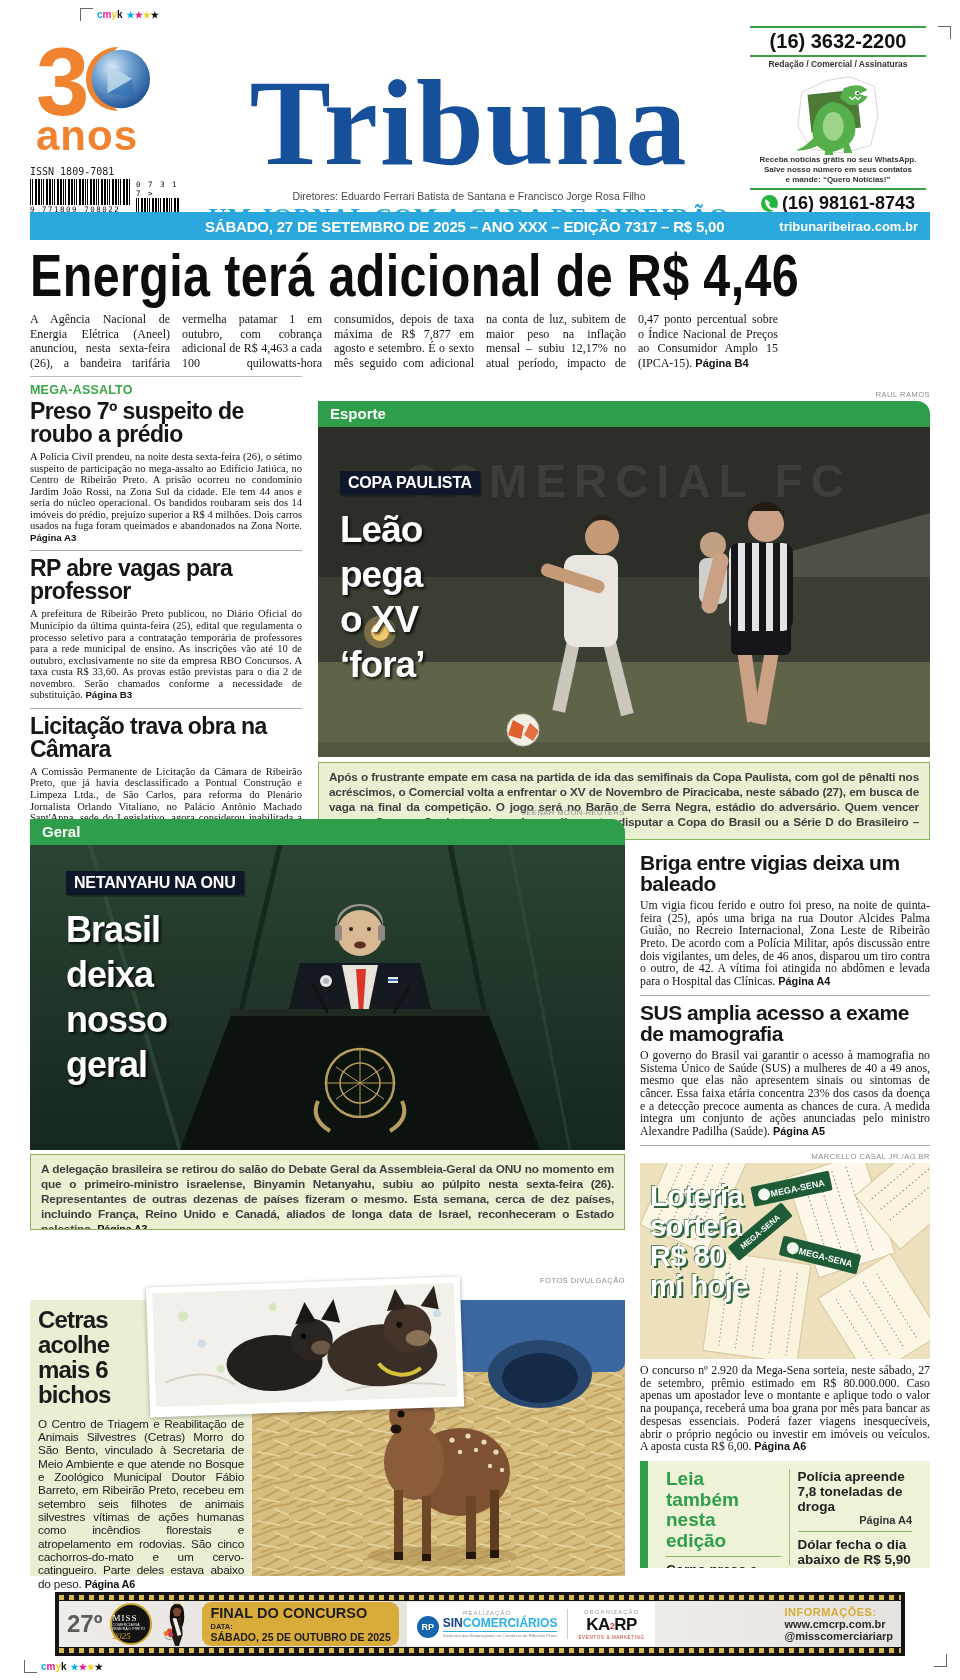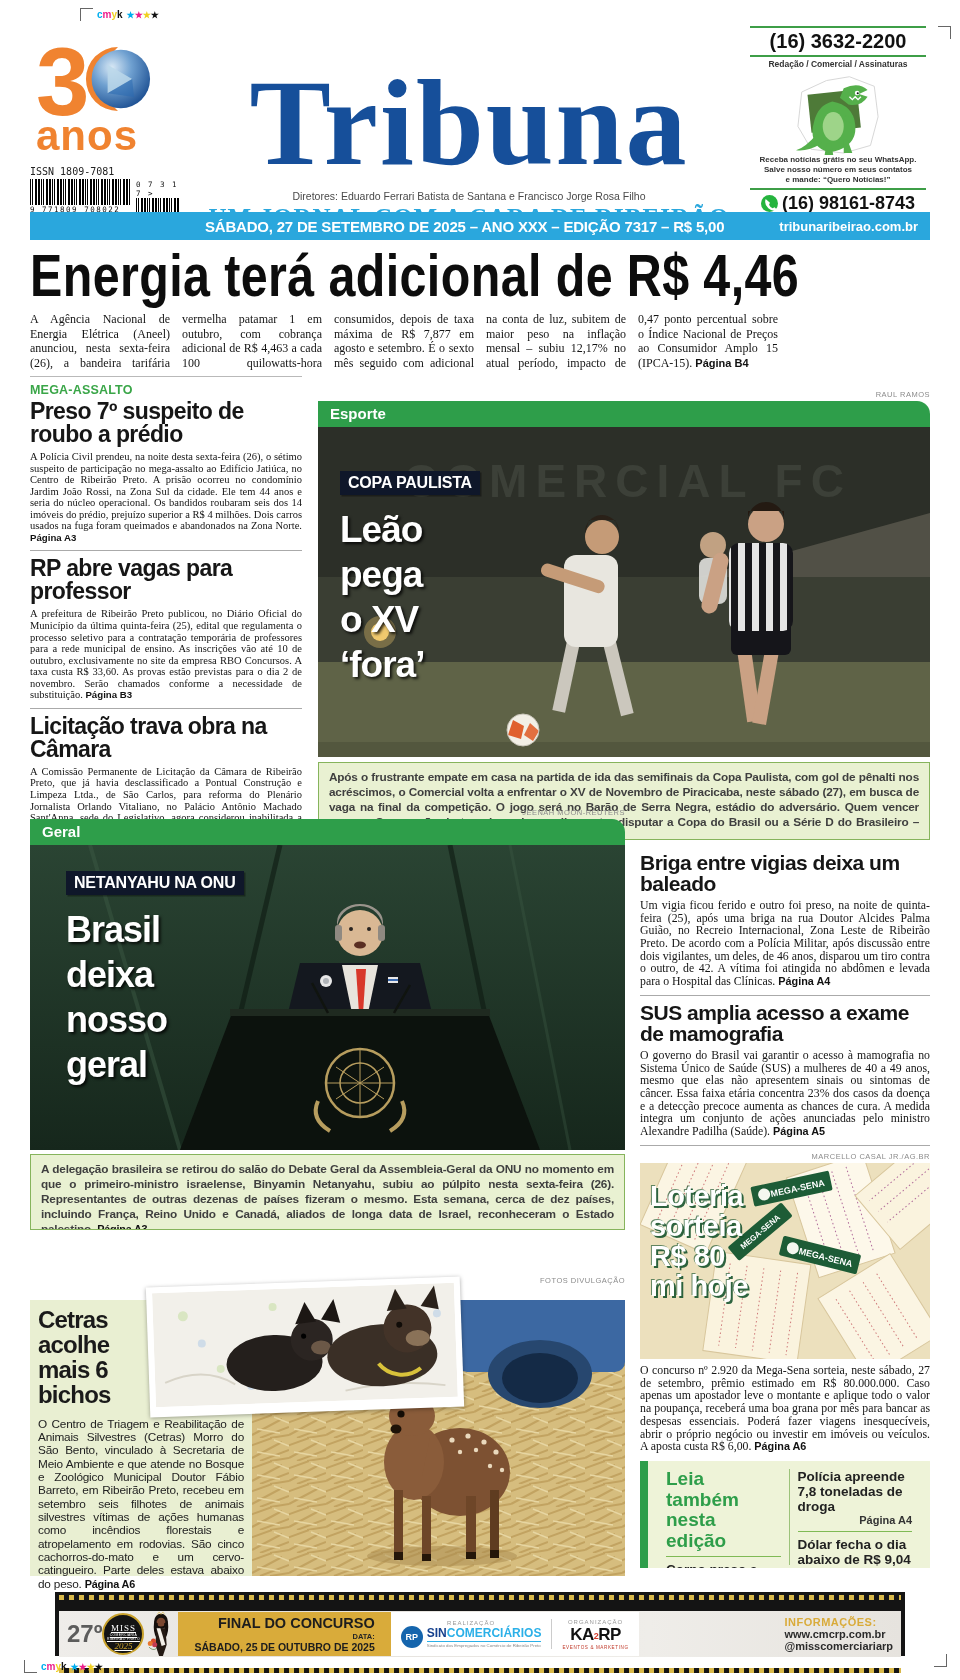--- a/index.html
+++ b/index.html
@@ -101,28 +101,28 @@
   #cetras-box{background:#e9efd2;width:222px;height:276px;padding:8px;box-sizing:border-box;}
   #cetras-head{font-family:"Liberation Sans",sans-serif;font-weight:700;font-size:24px;line-height:1.04;
                color:#1a1a1a;letter-spacing:-.8px;width:106px;}
   #cetras-body{font-family:"Liberation Sans",sans-serif;font-size:11.8px;line-height:1.13;
                text-align:justify;color:#222;letter-spacing:-.2px;margin-top:10px;}
   #polaroid{background:#fff;padding:6px;box-shadow:0 1px 4px rgba(0,0,0,.35);transform:rotate(-2deg);}
   
   #footer-ad{background:#141414;padding:3px 4px;box-sizing:border-box;height:64px;}
   .film{height:5px;background:repeating-linear-gradient(90deg,#d8b84a 0 5px,#141414 5px 10px);}
   #ad-mid{height:46px;background:linear-gradient(90deg,#efedea,#e4e1dc 30%,#efede9 70%,#e6e3de);
-          display:flex;align-items:center;gap:0;padding:0 8px;margin:11px 0;}
+          display:flex;align-items:center;gap:8px;padding:0 8px;margin:1px 0;}
   #ad-num{font-family:"Liberation Sans",sans-serif;font-weight:700;font-size:24px;color:#5c5c5c;}
-  #ad-logo{width:42px;height:42px;border-radius:50%;background:#141414;color:#fff;text-align:center;
-           border:2px solid #c9a22c;box-sizing:border-box;flex:0 0 auto;text-decoration:underline;}
+  #ad-logo{width:42px;height:42px;border-radius:50%;background:#141414;color:#fff;
+           border:2px solid #c9a22c;box-sizing:border-box;flex:0 0 auto;}
   #ad-logo .t1{font-family:"Liberation Serif",serif;font-size:9px;letter-spacing:1px;margin-top:8px;}
   #ad-logo .t2{font-size:3.4px;font-family:"Liberation Sans",sans-serif;letter-spacing:.3px;}
   #ad-logo .t3{font-family:"Liberation Serif",serif;font-style:italic;font-size:9px;color:#c9a22c;}
-  #ad-gold{background:#d9ab3a;text-align:right;padding:3px 16px;font-family:"Liberation Sans",sans-serif;}
+  #ad-gold{background:#d9ab3a;text-align:left;padding:3px 8px;font-family:"Liberation Sans",sans-serif;border-radius:9px;}
   #ad-gold .g1{font-weight:700;font-size:14.5px;color:#1d1d1d;}
   #ad-gold .g2{font-weight:700;font-size:7.5px;color:#242424;margin-top:1px;}
   #ad-gold .g3{font-weight:700;font-size:10.5px;color:#1d1d1d;}
   #ad-white{background:#fff;display:flex;align-items:center;gap:10px;padding:2px 10px;height:40px;}
   .ad-lbl{font-family:"Liberation Sans",sans-serif;font-size:6px;color:#999;text-align:center;
           letter-spacing:1px;}
   #sin-row{display:flex;align-items:center;gap:4px;}
   #sin-rp{width:22px;height:22px;border-radius:50%;background:#1565ad;color:#fff;text-align:center;
           font-family:"Liberation Sans",sans-serif;font-weight:700;font-size:9px;line-height:22px;}
   #sin-name{font-family:"Liberation Sans",sans-serif;font-weight:700;font-size:12px;}
@@ -455,21 +455,21 @@
       <div class="col">
         <div class="leia-title">Leia também nesta edição</div>
         <div class="leia-hr"></div>
         <div class="leia-item">Corpo preso a trator é encontrado em lago</div>
 
       </div>
       <div class="col">
         <div class="leia-item">Polícia apreende 7,8 toneladas de droga</div>
         <div class="leia-pg">Página A4</div>
         <div class="leia-hr"></div>
-        <div class="leia-item">Dólar fecha o dia abaixo de R$ 9,04</div>
+        <div class="leia-item">Dólar fecha o dia abaixo de R$ 5,90</div>
         <div class="leia-pg">Página B4</div>
       </div>
     </div>
   </div>
 
   <div class="abs" style="left:30px;top:1276px;width:595px;height:300px;">
     <div class="credit">FOTOS DIVULGAÇÃO</div>
     <div class="abs" style="left:222px;top:24px;">
       <svg width="373" height="276" viewBox="0 0 373 276">
         <defs>

